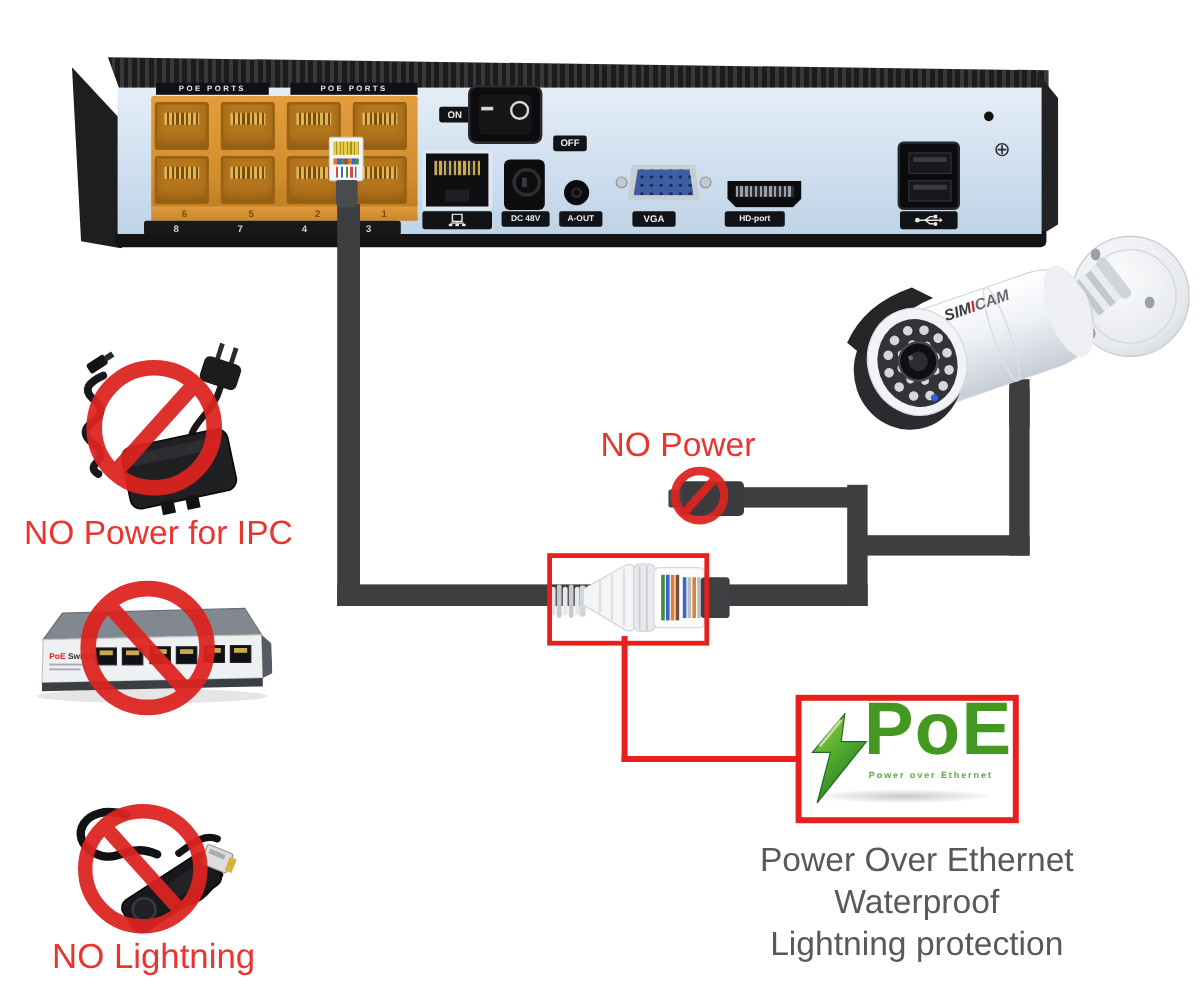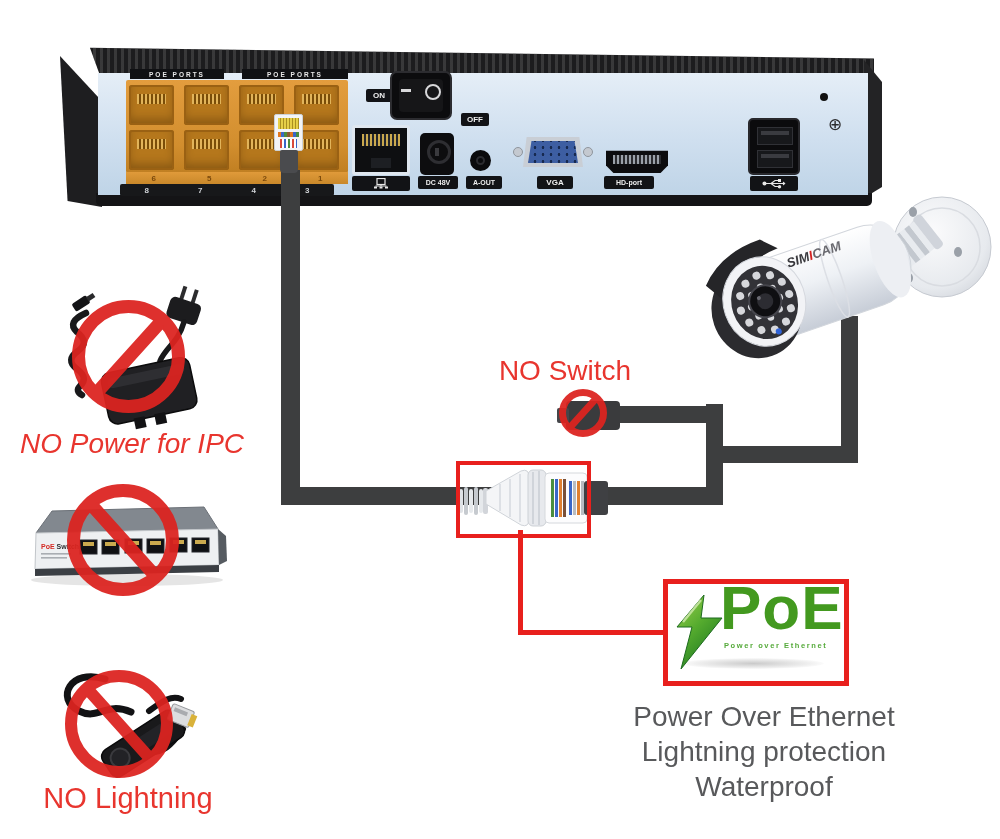--- a/index.html
+++ b/index.html
@@ -164,21 +164,21 @@
     <div class="chip" style="left:368px;top:103px;width:36px;height:13px;font-size:7px;">
         <span>A-OUT</span>
       </div>
 
     <div class="vga">
       <div class="scrw" style="left:-2px;"></div>
       <div class="shell"></div>
       <div class="blue"></div>
       <div class="scrw" style="right:-2px;"></div>
     </div>
-    <div class="chip" style="left:439px;top:103px;width:36px;height:13px;font-size:8px;">
+    <div class="chip" style="left:429px;top:103px;width:36px;height:13px;font-size:8px;">
         <span>VGA</span>
       </div>
 
     <div class="hdmi"></div>
     <div class="chip" style="left:506px;top:103px;width:50px;height:13px;font-size:7px;">
         <span>HD-port</span>
       </div>
 
     <div class="usb">
       <div class="slot" style="top:7px;"></div>
@@ -390,22 +390,22 @@
   <div class="nosign" style="left:67px;top:484px;width:112px;height:112px;border-width:13px;">
     <div class="bar" style="width:13px;height:91px;transform:translate(-50%,-50%) rotate(-42deg);"></div>
   </div>
   <div class="nosign" style="left:65px;top:670px;width:108px;height:108px;border-width:12px;">
     <div class="bar" style="width:12px;height:88px;transform:translate(-50%,-50%) rotate(-42deg);"></div>
   </div>
   <div class="nosign" style="left:559px;top:389px;width:48px;height:48px;border-width:7px;">
     <div class="bar" style="width:7px;height:38px;transform:translate(-50%,-50%) rotate(42deg);"></div>
   </div>
 
-  <div class="redtext" style="left:490px;top:355px;width:150px;font-size:28px;">NO Switch</div>
-  <div class="redtext" style="left:8px;top:428px;width:248px;font-size:28px;font-style:italic;">NO Power for IPC</div>
+  <div class="redtext" style="left:490px;top:355px;width:150px;font-size:28px;">NO Power</div>
+  <div class="redtext" style="left:8px;top:428px;width:248px;font-size:28px;">NO Power for IPC</div>
   <div class="redtext" style="left:20px;top:782px;width:216px;font-size:29px;">NO Lightning</div>
 
   <div class="poebox">
     <svg class="abs" style="left:6px;top:10px;" width="52" height="78" viewBox="0 0 52 78">
       <defs>
         <linearGradient id="boltGrad" x1="0" y1="0" x2="0.6" y2="1">
           <stop offset="0" stop-color="#9ed14e"></stop>
             <stop offset="0.5" stop-color="#55ab2e"></stop>
             <stop offset="1" stop-color="#1f7a22"></stop>
         </linearGradient>
@@ -413,17 +413,17 @@
       <path d="M30 1 L3 33 L18 33 L7 75 L48 24 L27 24 Z" fill="url(#boltGrad)" stroke="#1d6b1e" stroke-width="1"></path>
       <path d="M27 6 L9 28" stroke="#d3ecb0" stroke-width="2.5" fill="none" opacity="0.8"></path>
     </svg>
     <div class="poetitle">PoE</div>
     <div class="poesub">Power over Ethernet</div>
     <div class="poeshadow"></div>
   </div>
 
   <div class="graytext" style="left:590px;top:699px;width:348px;font-size:28px;line-height:35px;">
     <div>Power Over Ethernet</div>
+    <div>Waterproof</div>
     <div>Lightning protection</div>
-    <div>Waterproof</div>
   </div>
 
 </div>
 
 </body></html>

